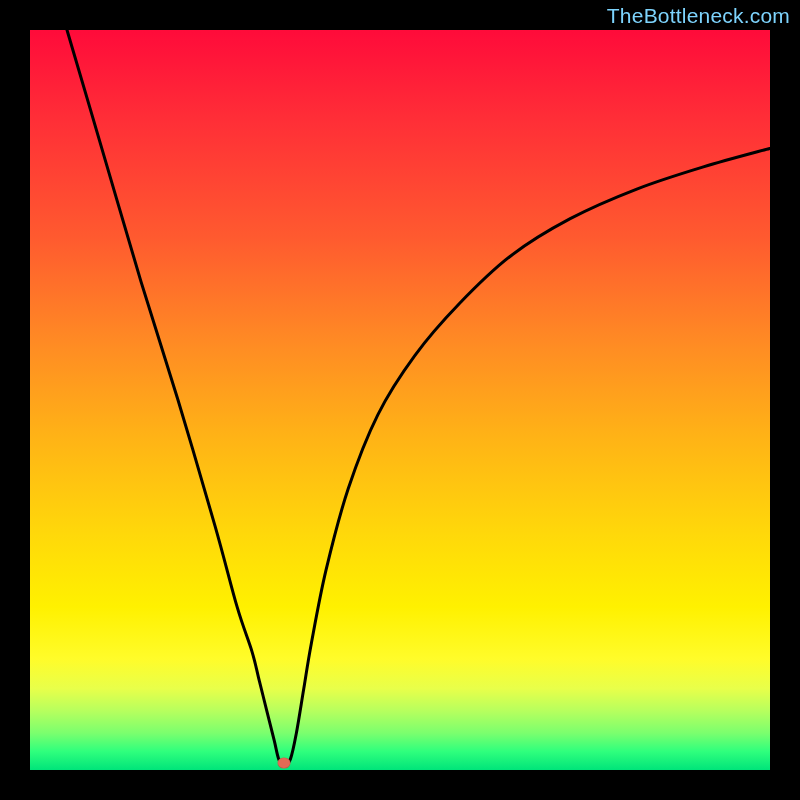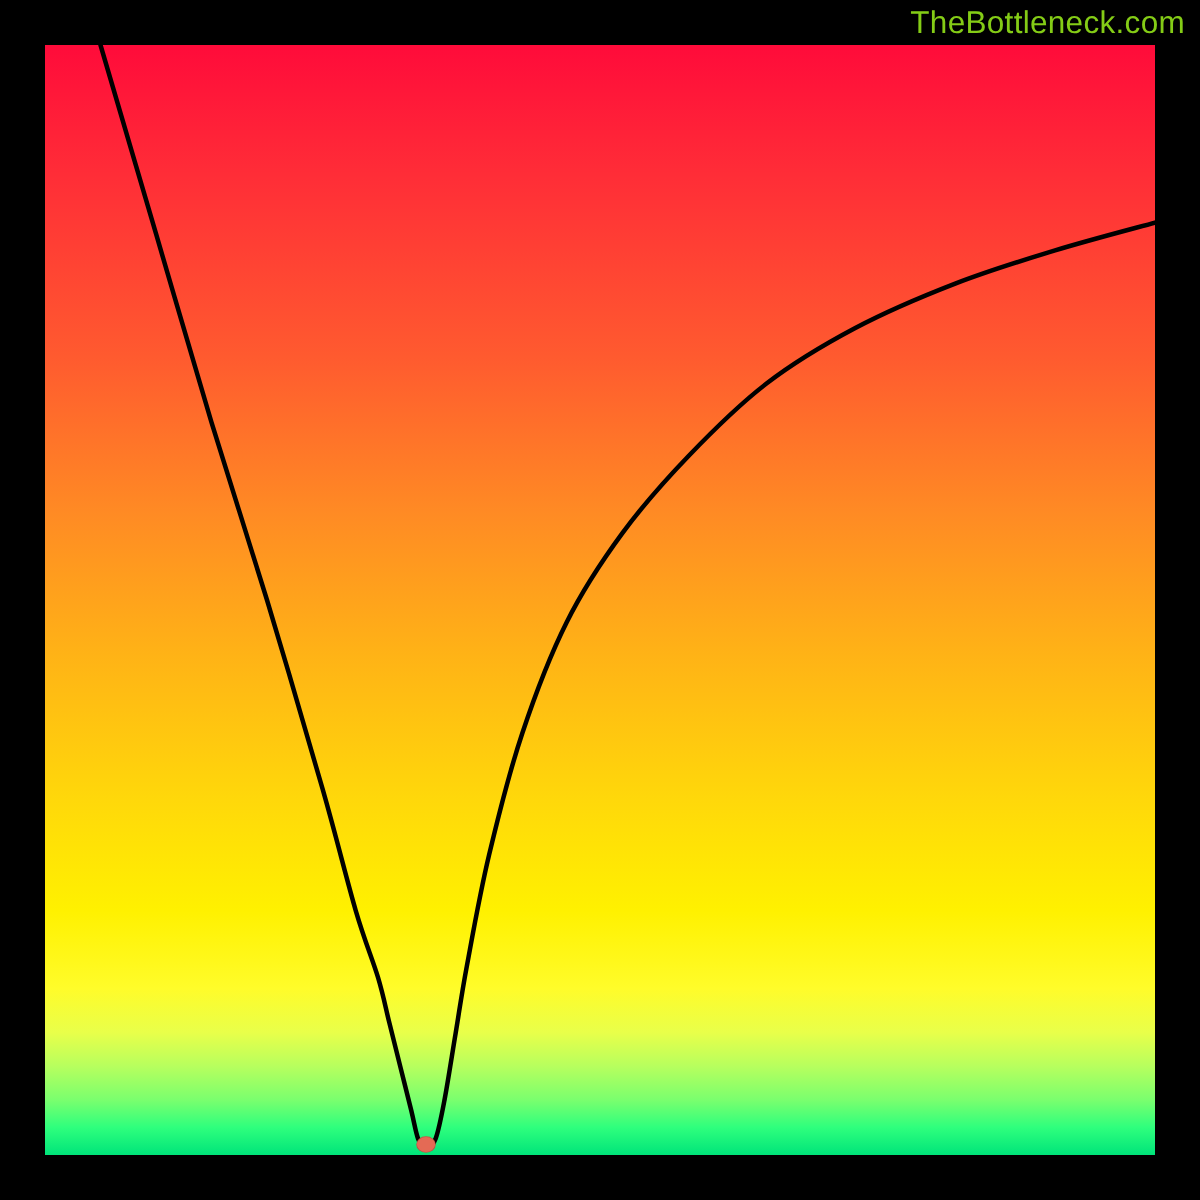--- a/index.html
+++ b/index.html
@@ -66,21 +66,21 @@
     height: 11px;
     border-radius: 50%;
     background: #e46a55;
     box-shadow: 0 0 0 0.5px rgba(0,0,0,0.2) inset;
     transform: translate(-50%, -50%);
   }
   .watermark {
     position: absolute;
     top: 4px;
     right: 10px;
-    color: #84cc16;
+    color: #7dd3fc;
     font-size: 21px;
     font-weight: 500;
     letter-spacing: 0.2px;
     user-select: none;
   }
 </style>
 </head>
 <body>
 
 <div class="outer">

